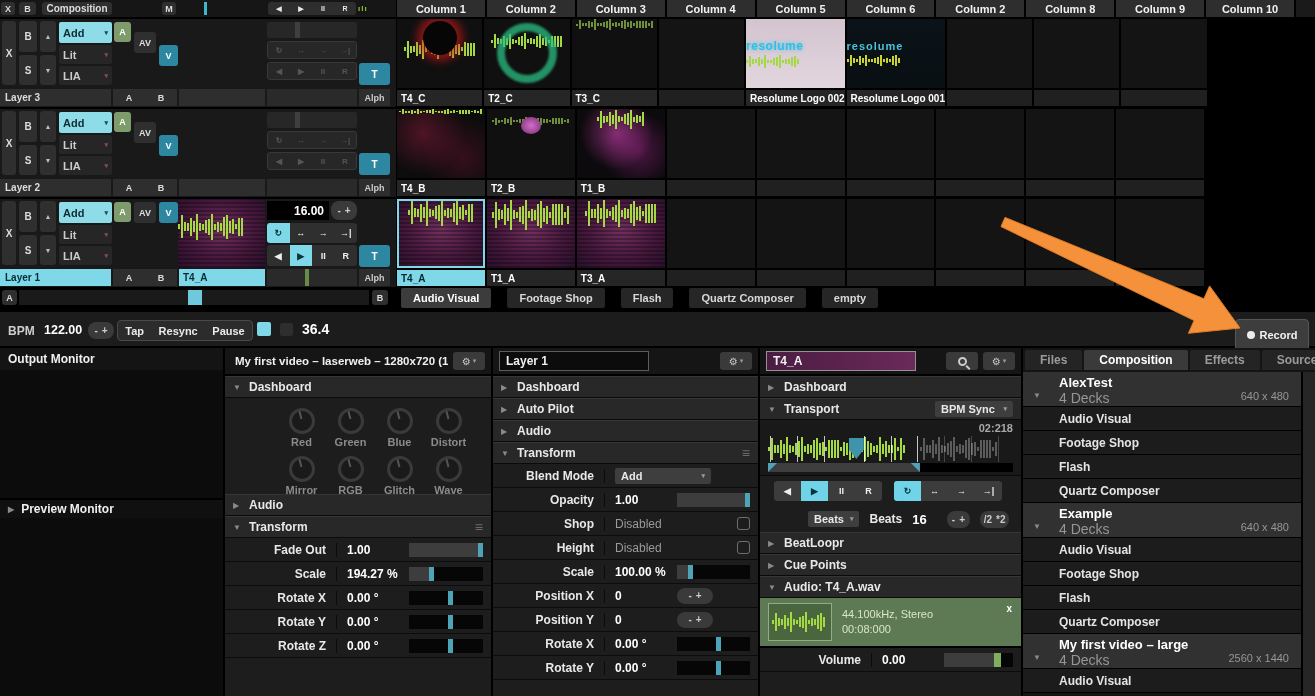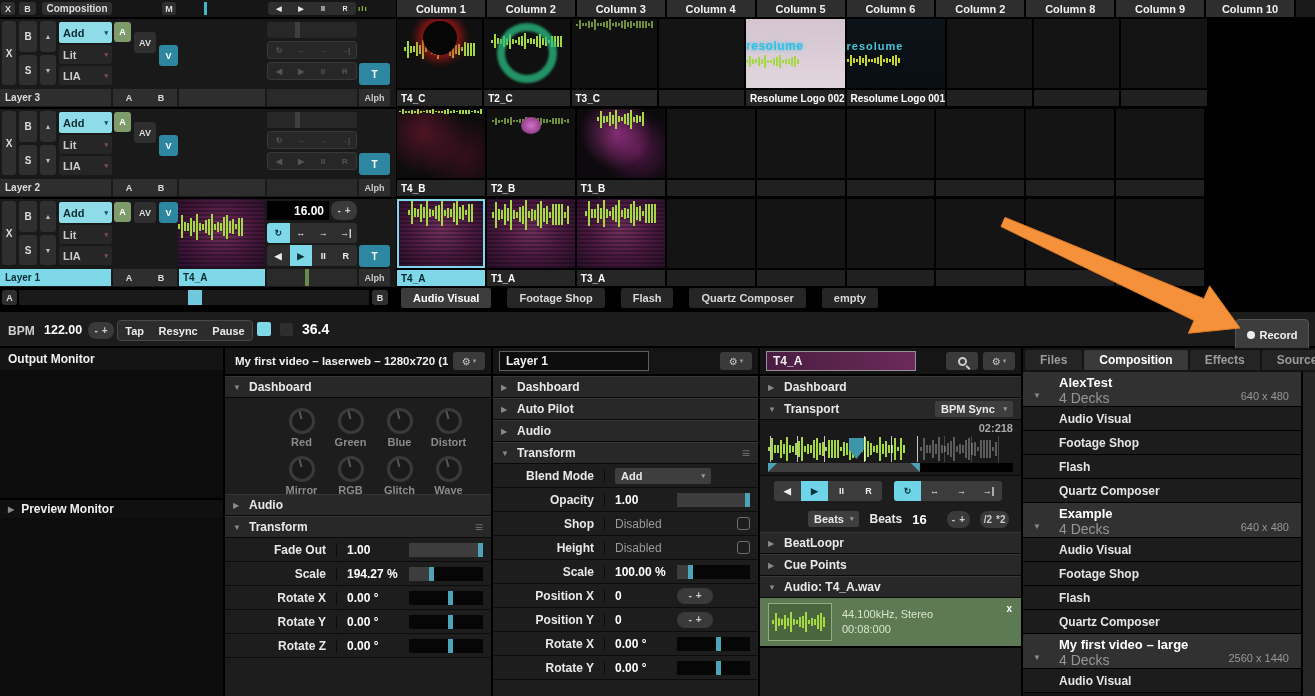--- a/index.html
+++ b/index.html
@@ -1223,20 +1223,28 @@
             <i style="height:85%"></i>
             <i style="height:43%"></i>
           </div>
         </div>
       <div class="a-meta">
         <div>44.100kHz, Stereo</div>
         <div>00:08:000</div>
       </div>
       <span class="a-close">x</span>
     </div>
+    <div class="param-row">
+      <div class="p-label">Volume</div>
+        <div class="p-value">0.00</div>
+      <div class="slider">
+          <div class="fill" style="width:72%;"></div>
+          <div class="handle green" style="left:72%;"></div>
+        </div>
+    </div>
   </div>
 
   <div class="panel browser">
     <div class="b-tabs">
       <div class="b-tab">Files</div>
       <div class="b-tab active">Composition</div>
       <div class="b-tab">Effects</div>
       <div class="b-tab">Sources</div>
     </div>
     <div class="bw-list">

